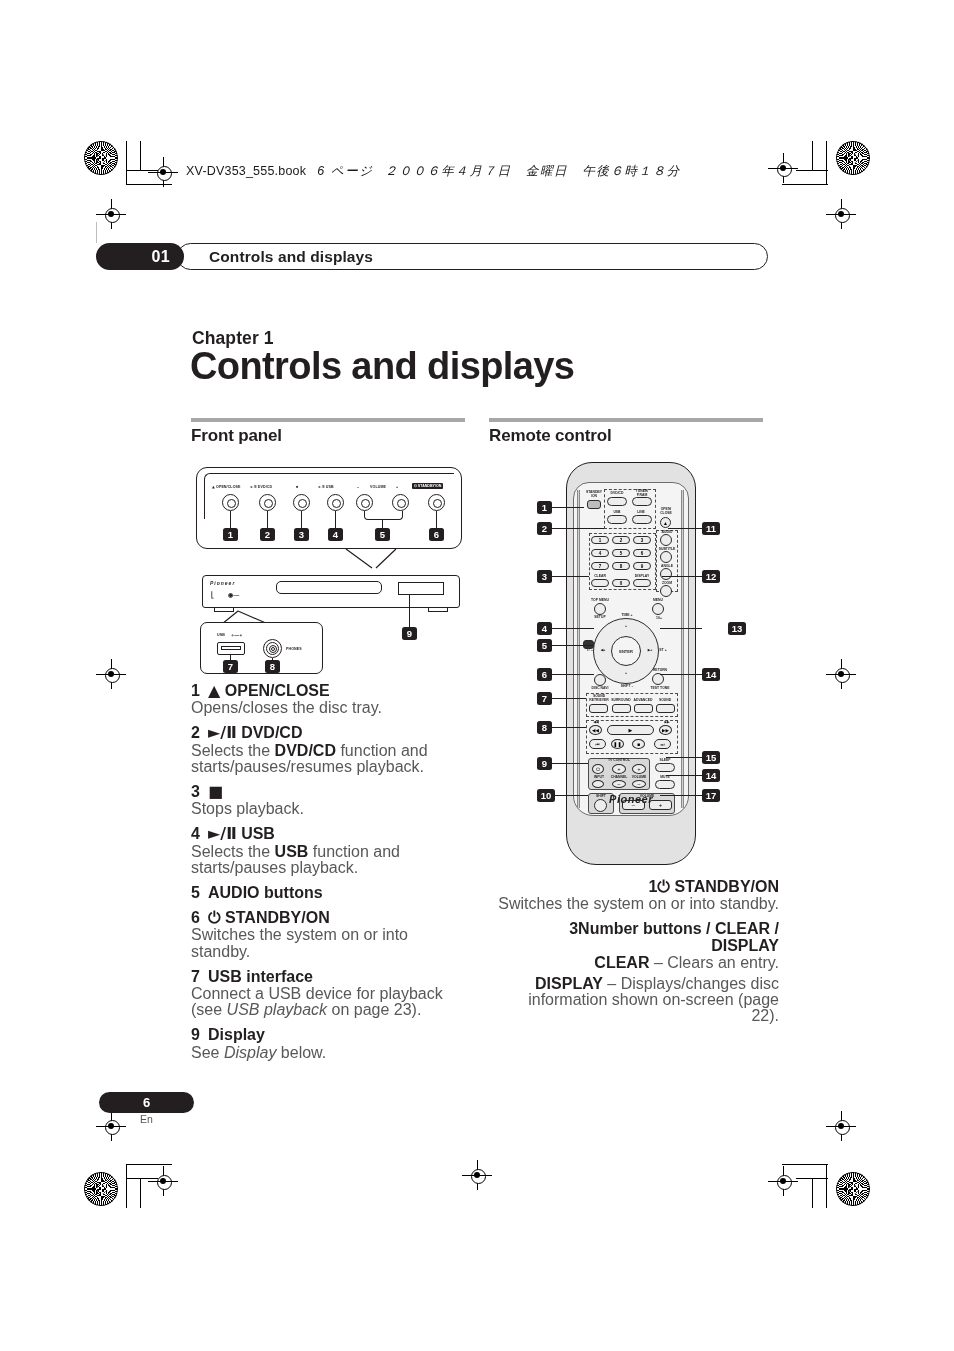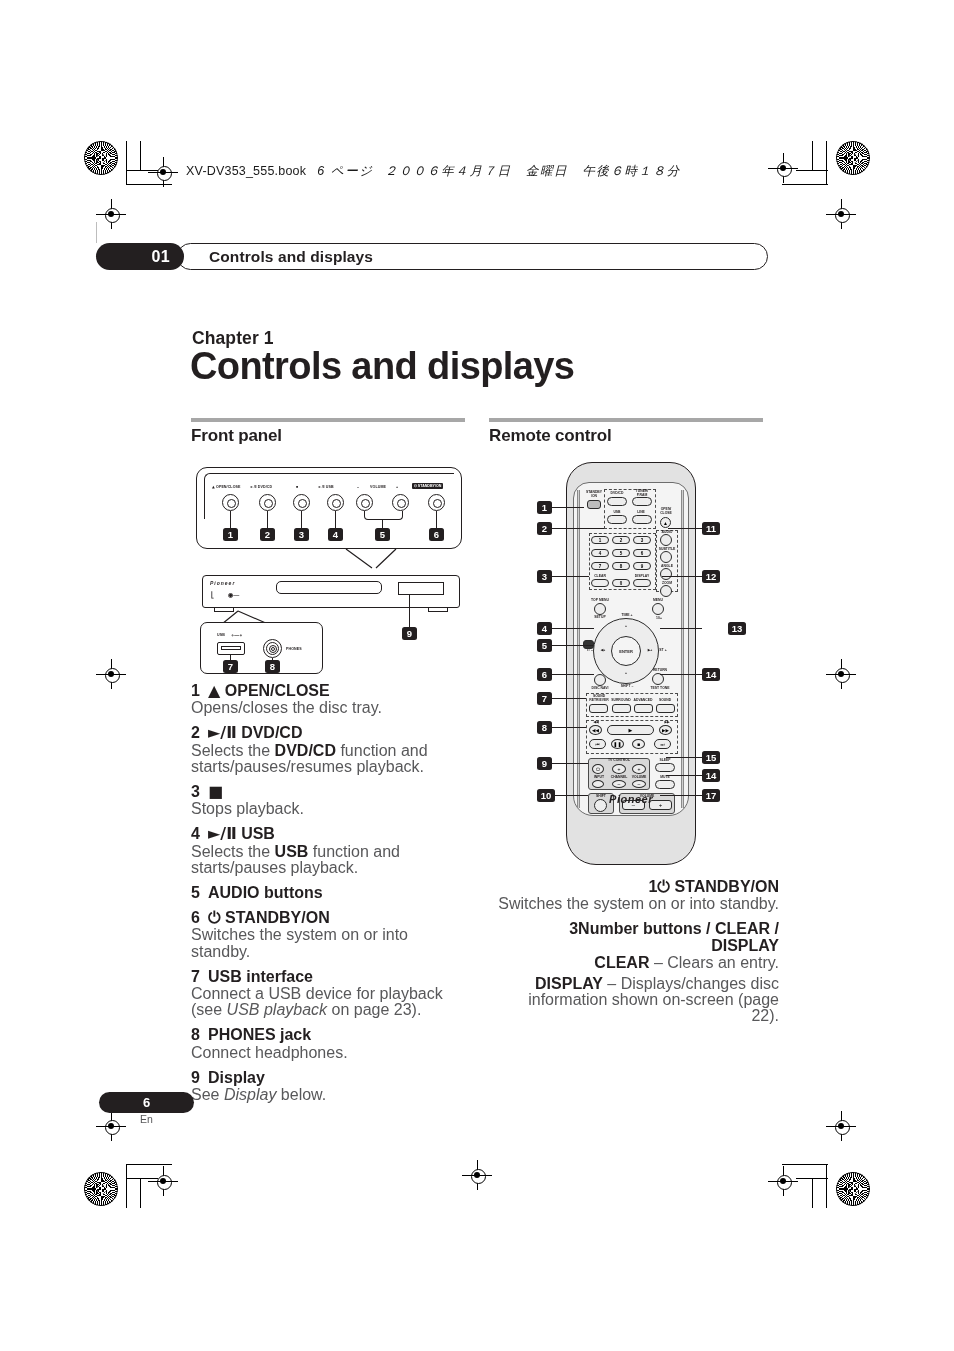--- a/index.html
+++ b/index.html
@@ -535,25 +535,20 @@
         <span class="n">6</span><span class="gl">⏻</span>&nbsp;<span>STANDBY/ON</span></span>
       <span class="bd">Switches the system on or into standby.</span>
     </div>
 
     <div class="item">
       <span class="hd">
         <span class="n">7</span><span>USB interface</span></span>
       <span class="bd"><span>Connect a USB device for playback (see </span><i>USB playback</i><span> on page 23).</span></span>
     </div>
 
-    <div class="item">
-      <span class="hd">
-        <span class="n">8</span><span>PHONES jack</span></span>
-      <span class="bd">Connect headphones.</span>
-    </div>
 
     <div class="item">
       <span class="hd">
         <span class="n">9</span><span>Display</span></span>
       <span class="bd"><span>See </span><i>Display</i><span> below.</span></span>
     </div>
   </div>
 
   <div class="lst lstR">
 

